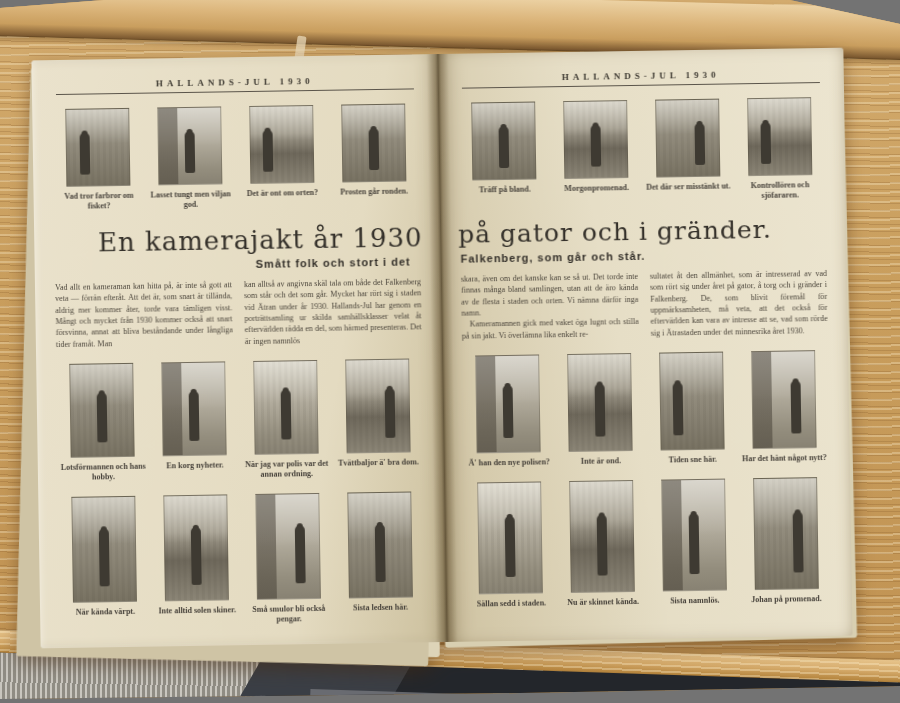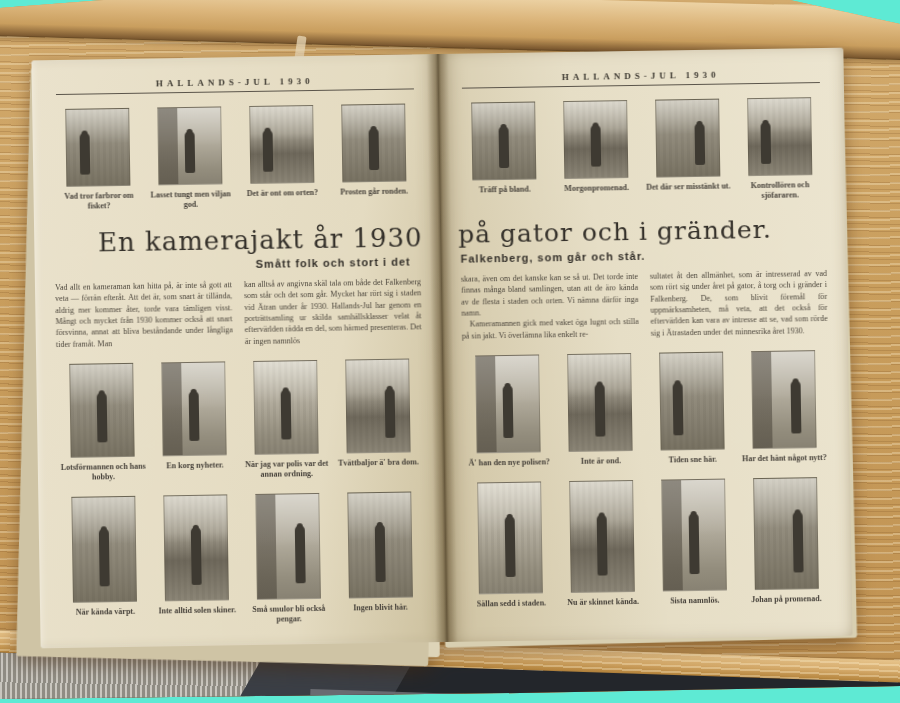--- a/index.html
+++ b/index.html
@@ -1,16 +1,16 @@
 <!DOCTYPE html>
 <html><head>
 <meta charset="utf-8">
 <style>
   html,body{margin:0;padding:0;background:#ffffff;}
-  .scene{position:relative;width:900px;height:703px;background:#5eead4;overflow:hidden;
+  .scene{position:relative;width:900px;height:703px;background:#737373;overflow:hidden;
          font-family:"Liberation Serif", serif;}
 
   
   .photo-area{position:absolute;inset:0;
     clip-path:polygon(0 8px,104px 0,790px 0,900px 24px,900px 686px,520px 693px,0 699px);}
 
   .tabletop{position:absolute;inset:0;background-color:#c89c5c;
     background-image:
       repeating-linear-gradient(179deg, rgba(255,244,214,.30) 0 2px, rgba(255,244,214,0) 2px 9px),
       repeating-linear-gradient(181deg, rgba(122,79,32,.22) 0 1px, rgba(122,79,32,0) 1px 7px),
@@ -181,21 +181,21 @@
             <figure class="cell">
               <div class="ph v4 pC"></div>
               <figcaption class="cap">Inte alltid solen skiner.</figcaption>
             </figure>
             <figure class="cell">
               <div class="ph v3 pR"></div>
               <figcaption class="cap">Små smulor bli också pengar.</figcaption>
             </figure>
             <figure class="cell">
               <div class="ph v2 pC"></div>
-              <figcaption class="cap">Ingen blivit här.</figcaption>
+              <figcaption class="cap">Sista ledsen här.</figcaption>
             </figure>
           </div>
         </section>
 
         <section class="page right">
           <div class="pg-header">HALLANDS-JUL 1930</div>
           <div class="pg-rule"></div>
 
           <div class="prow r1">
             <figure class="cell">

